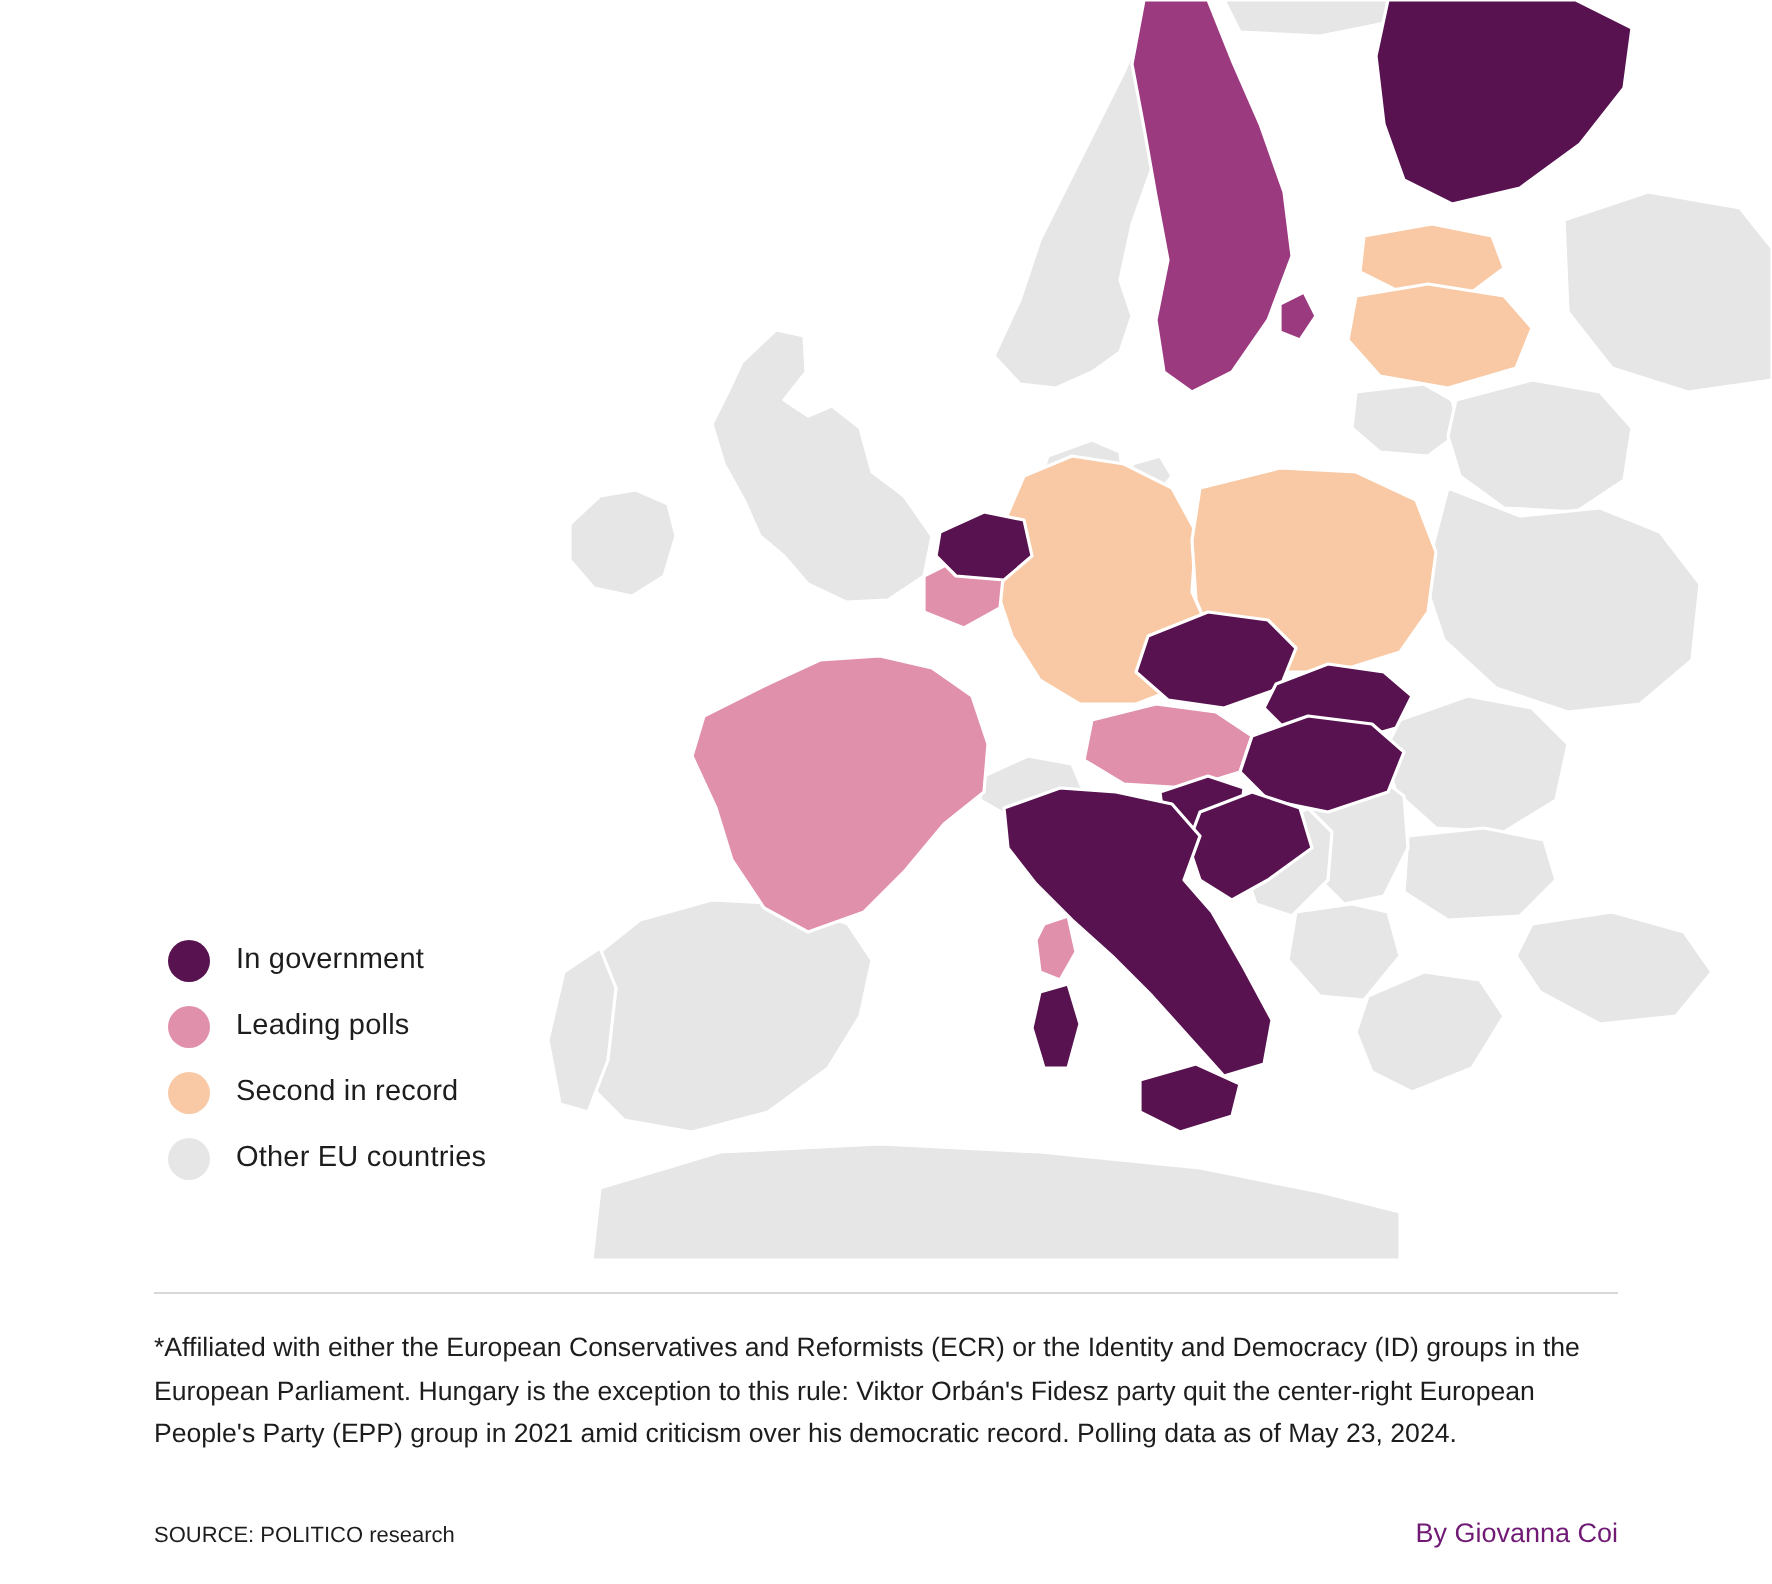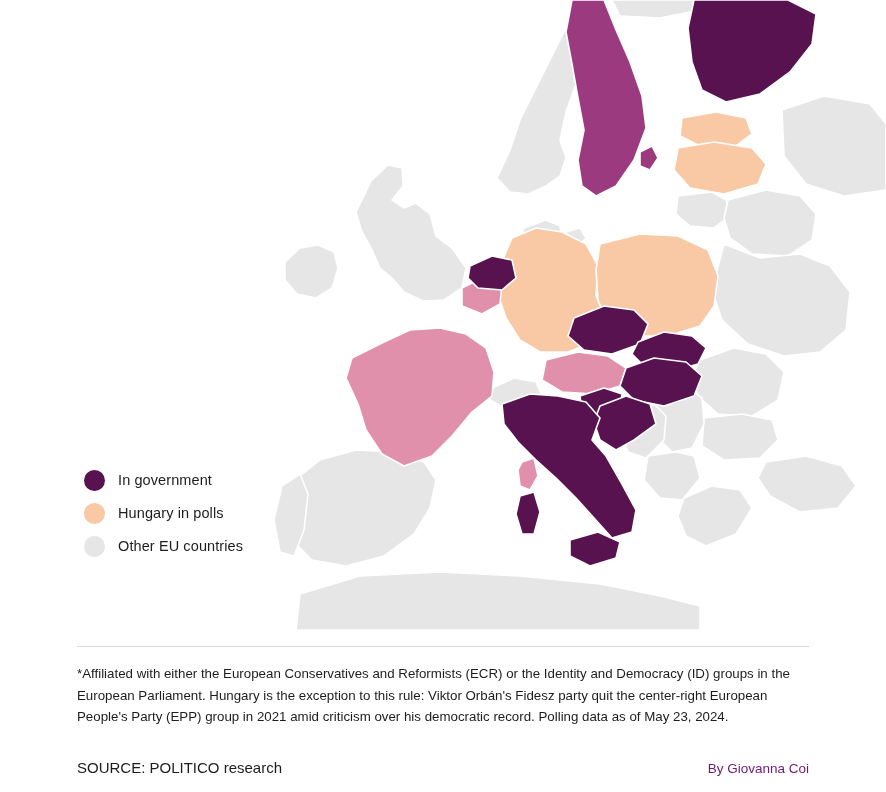--- a/index.html
+++ b/index.html
@@ -92,21 +92,21 @@
   .source-row {
     position: absolute;
     left: 77px;
     top: 129px;
     width: 732px;
     display: flex;
     justify-content: space-between;
     align-items: baseline;
   }
   .source-text {
-    font-size: 15px;
+    font-size: 11px;
     color: #1d1d1d;
   }
   .byline {
     font-size: 13.5px;
     color: #701a75;
   }
 </style>
 </head>
 <body>
 
@@ -209,24 +209,28 @@
     </svg>
 
     <div class="legend">
 
       <div class="legend-row">
         <span class="legend-swatch" style="background:#57124f"></span>
         <span class="legend-label">In government</span>
       </div>
 
 
+      <div class="legend-row">
+        <span class="legend-swatch" style="background:#e190ab"></span>
+        <span class="legend-label">Leading polls</span>
+      </div>
 
       <div class="legend-row">
         <span class="legend-swatch" style="background:#f8c9a4"></span>
-        <span class="legend-label">Hungary in polls</span>
+        <span class="legend-label">Second in record</span>
       </div>
 
       <div class="legend-row">
         <span class="legend-swatch" style="background:#e6e6e6"></span>
         <span class="legend-label">Other EU countries</span>
       </div>
 
     </div>
   </div>
 

